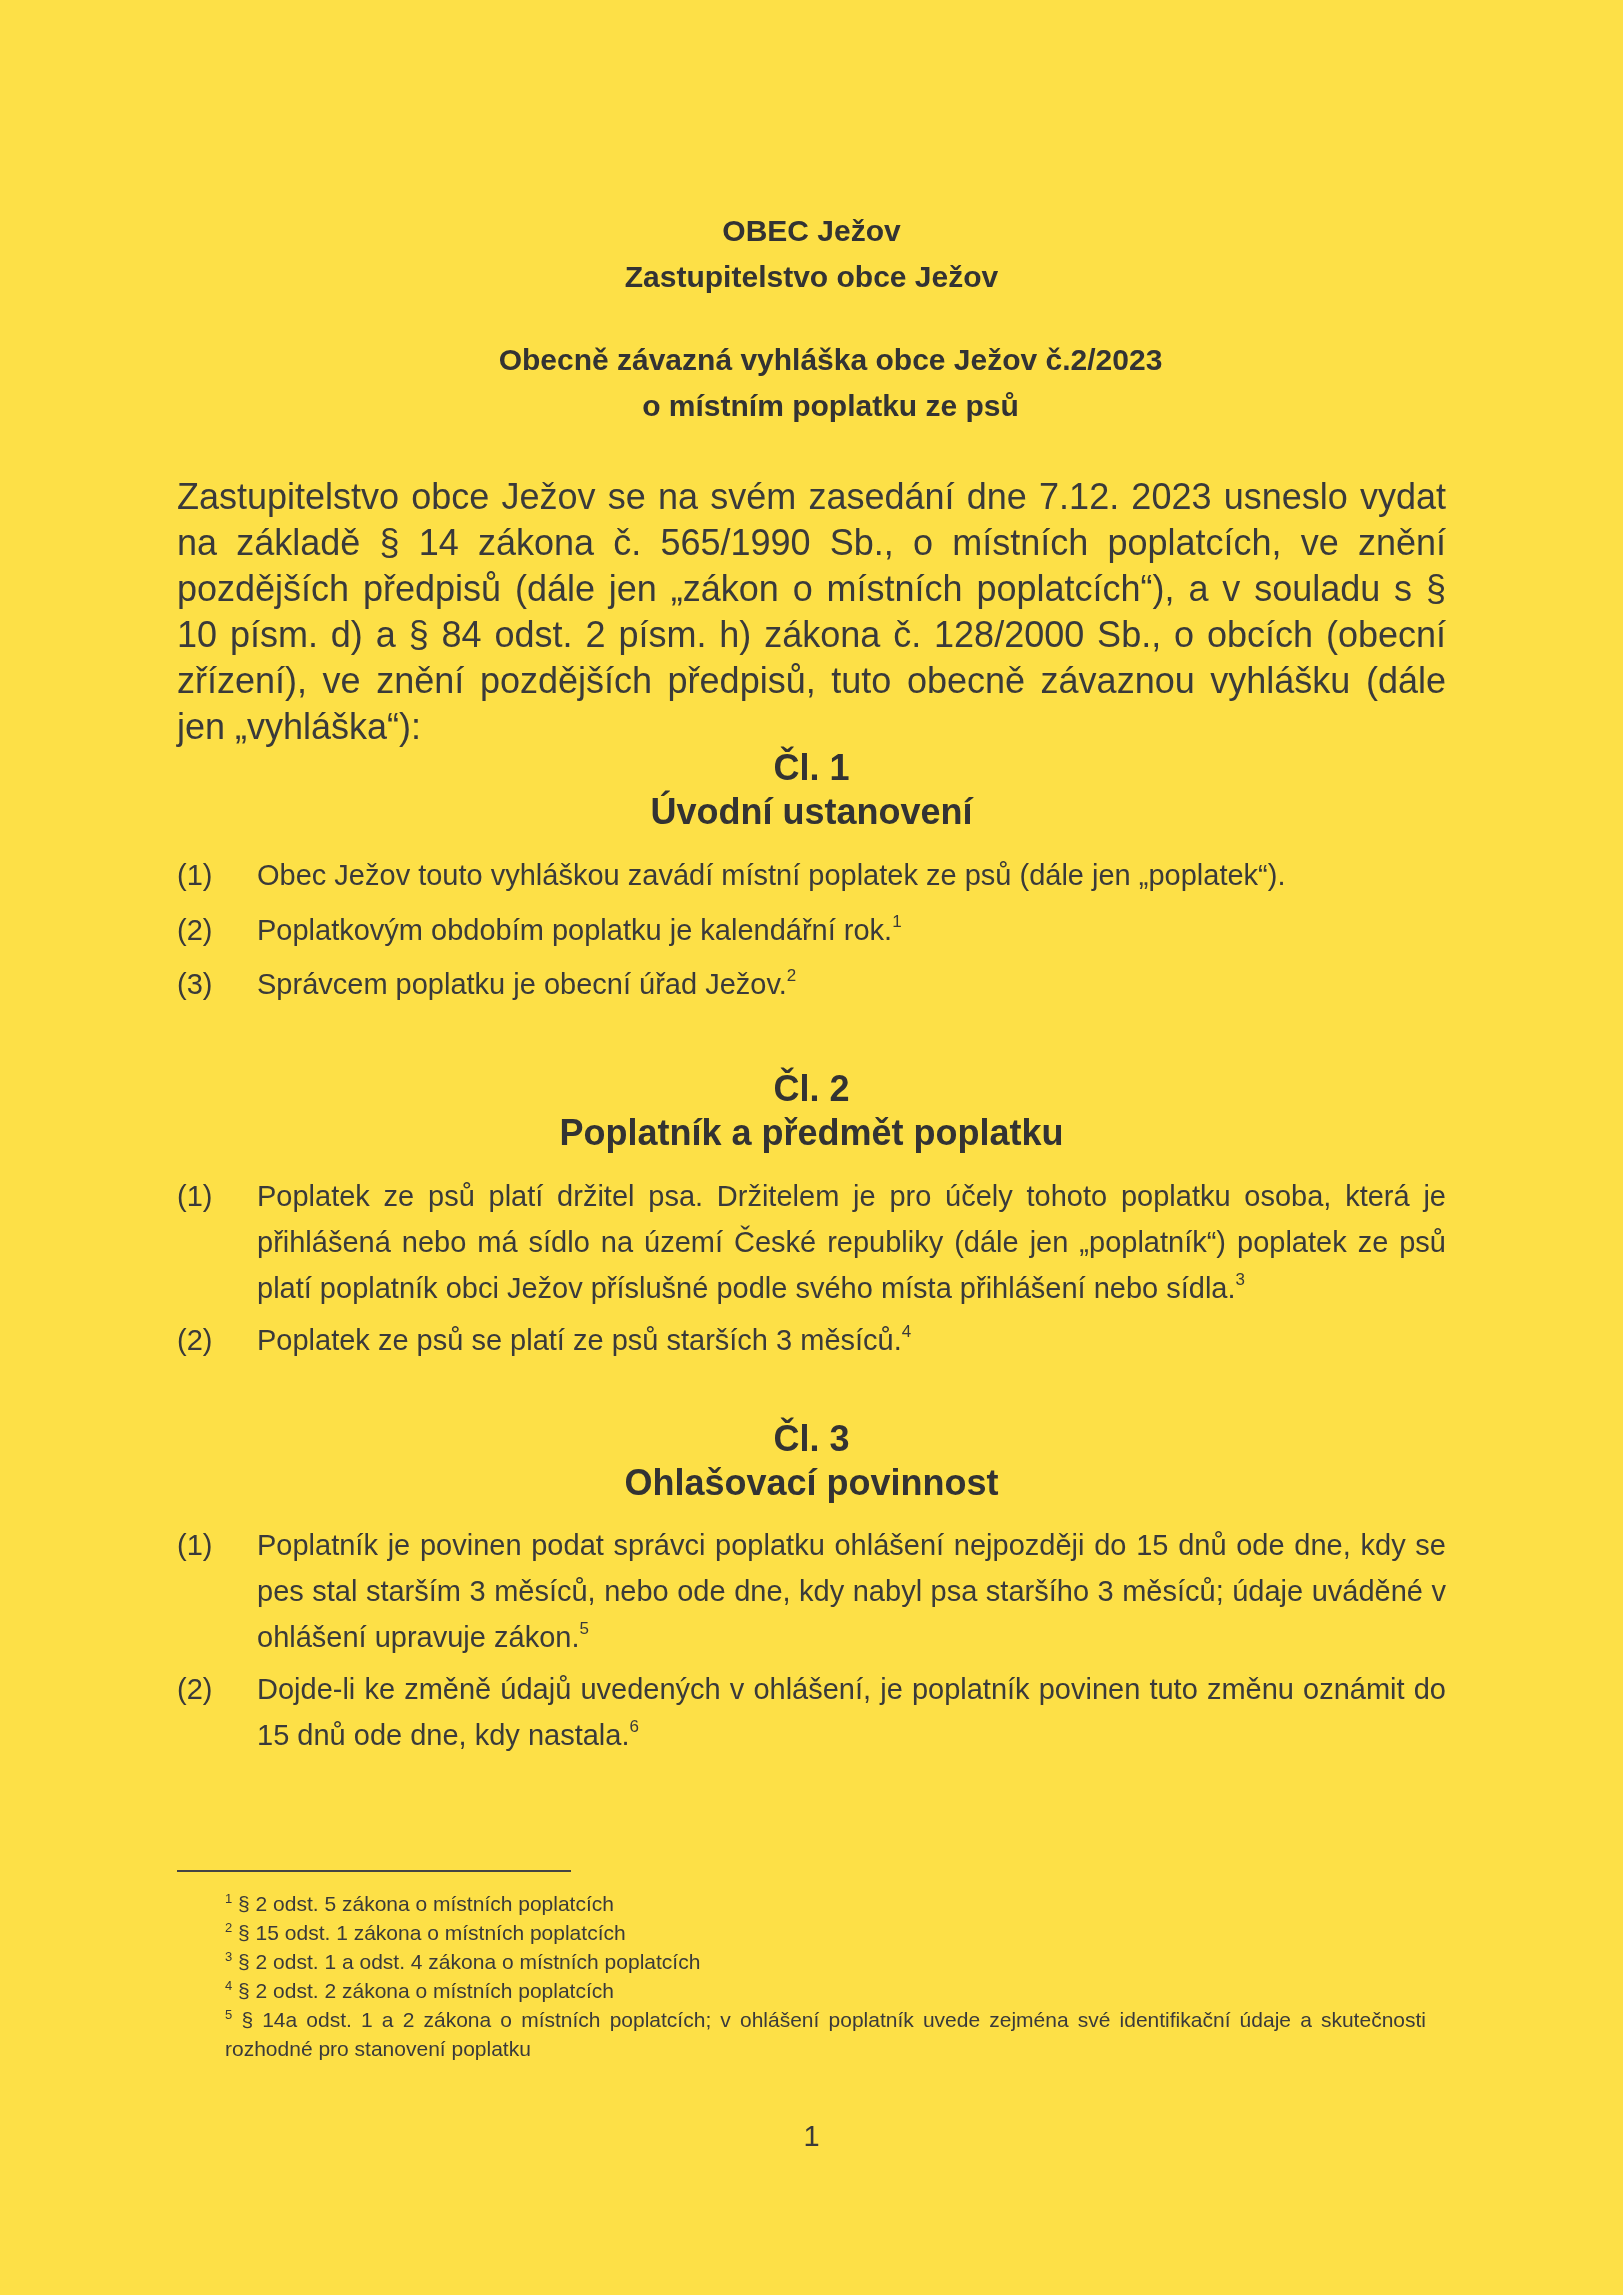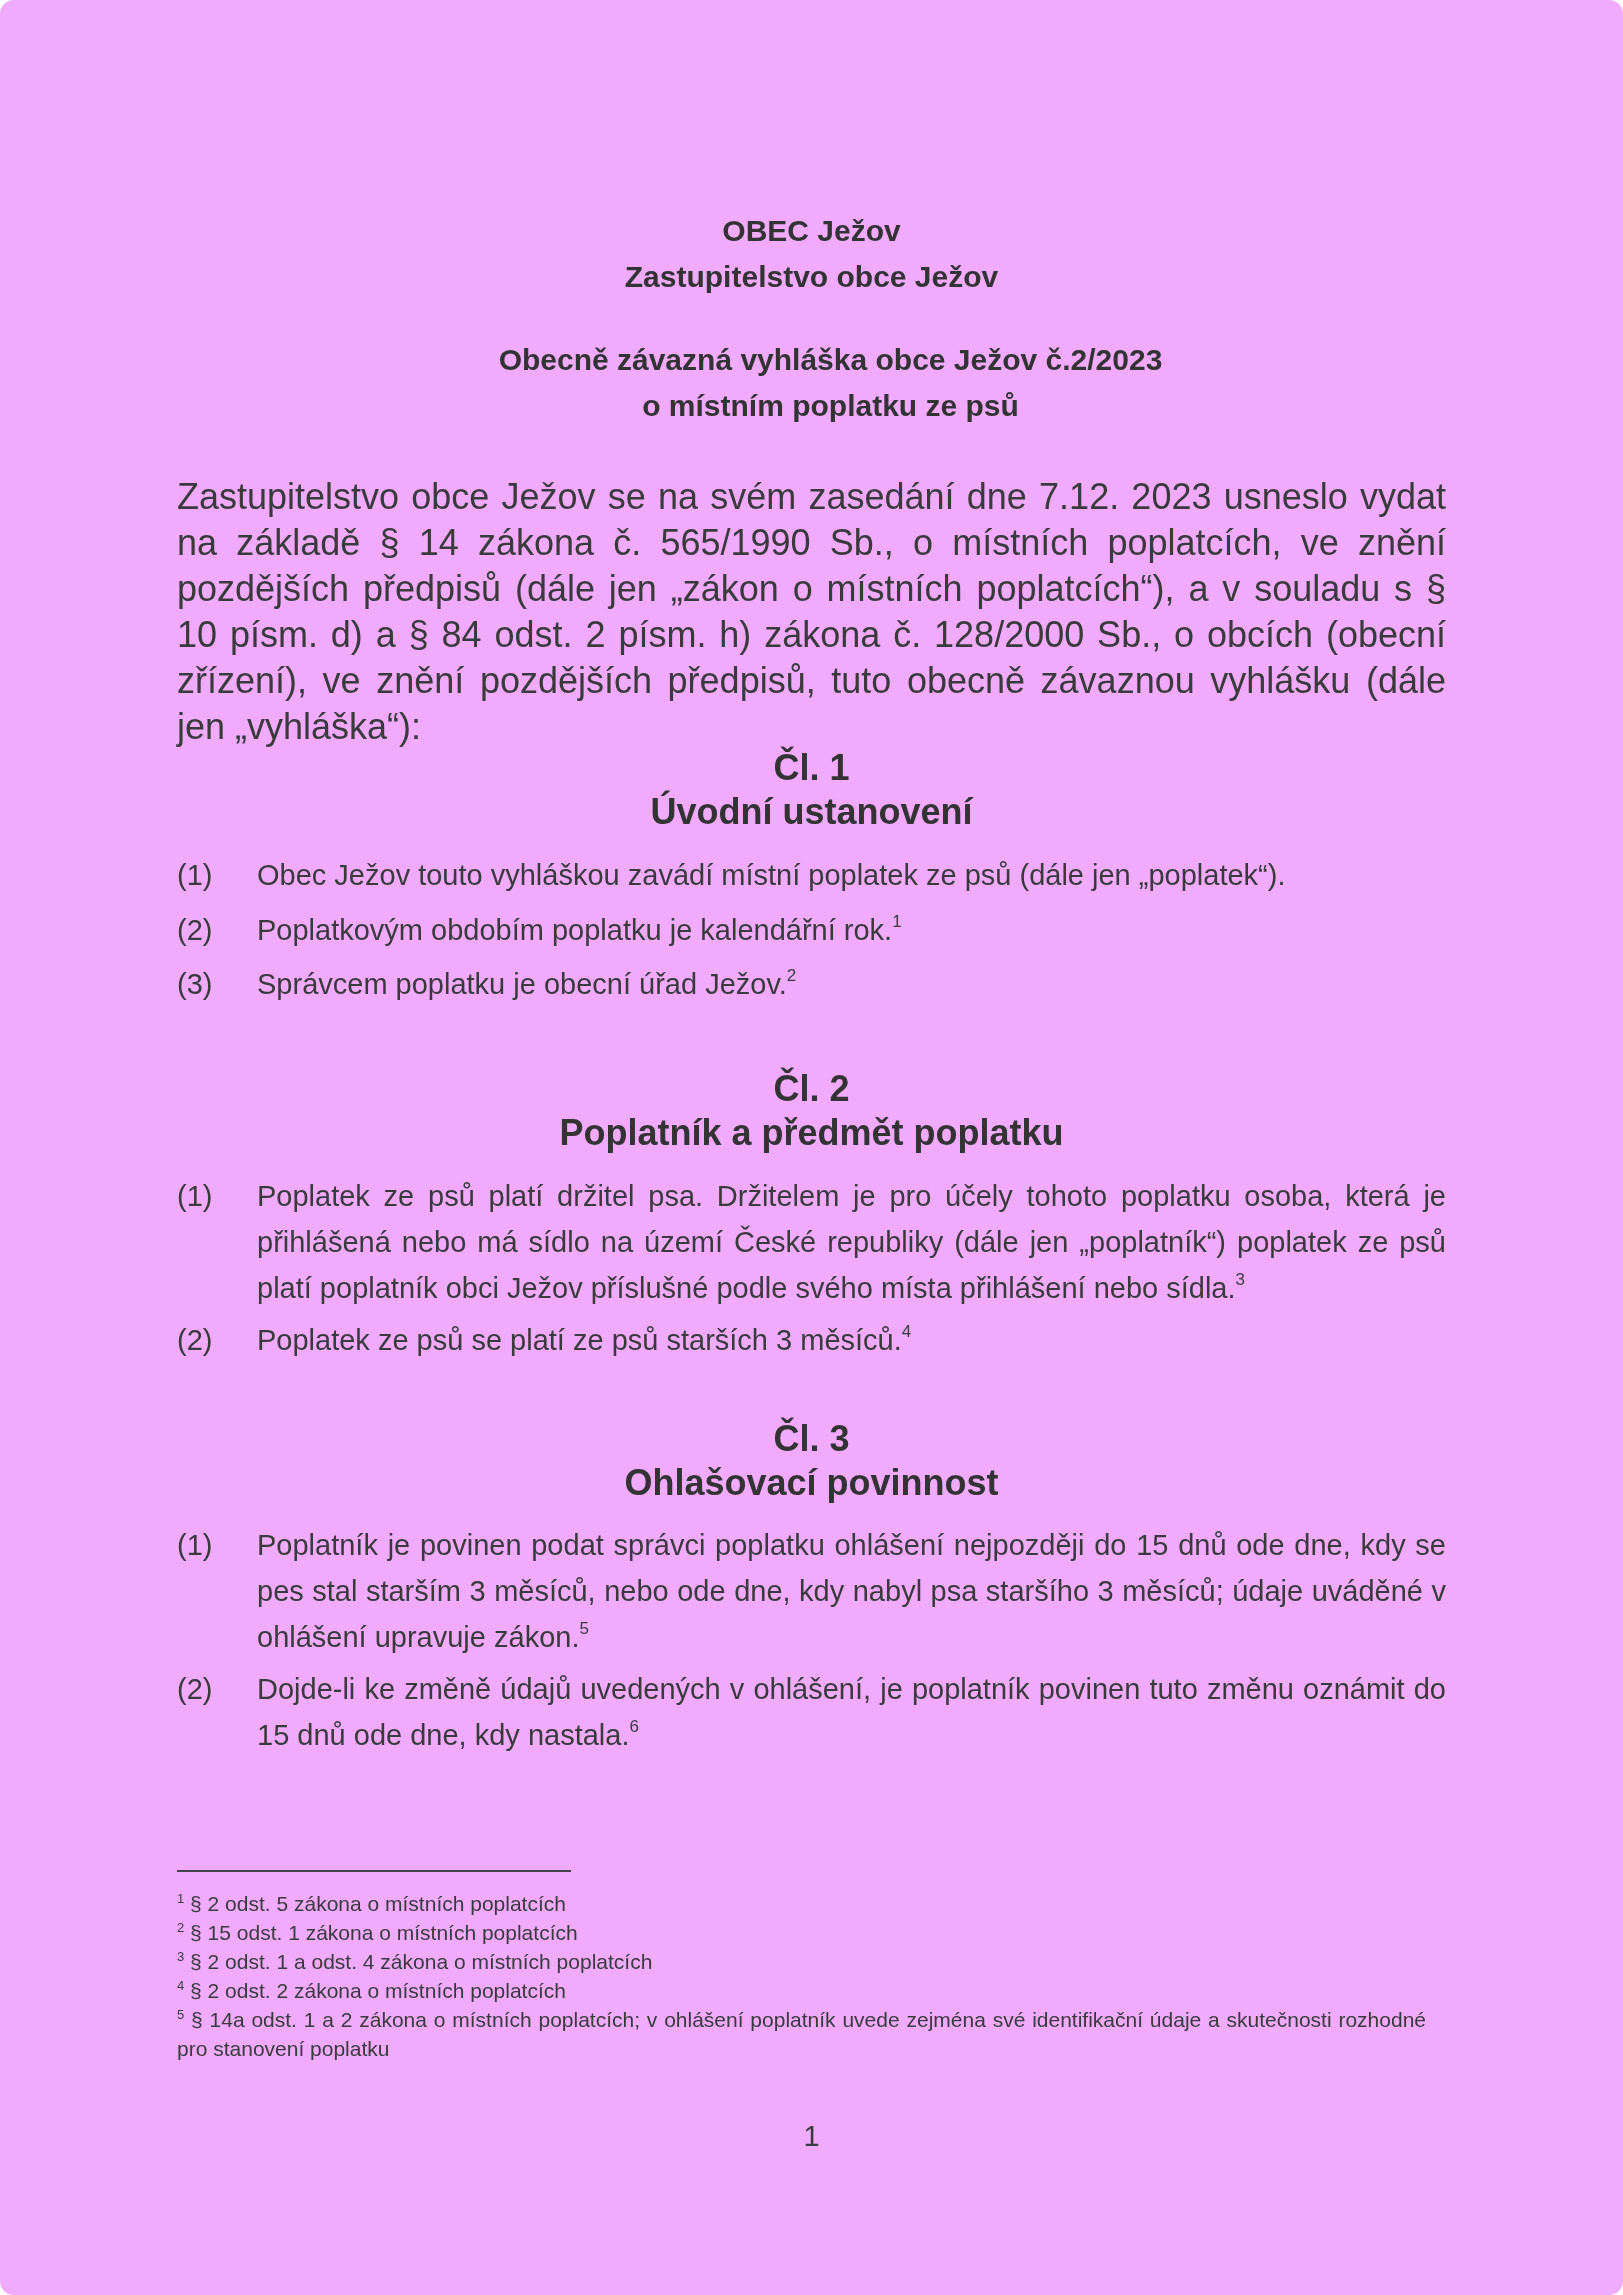--- a/index.html
+++ b/index.html
@@ -12,22 +12,21 @@
       height: 2295px;
       position: relative;
       overflow: hidden;
       font-family: "Liberation Sans", sans-serif;
       color: #3a3a3a;
     }
     .page {
       position: absolute;
       left: 0; top: 0;
       width: 1623px; height: 2295px;
-      background: #f0abfc;
-      border-radius: 14px;
+      background: #fde047;
     }
     .center-block {
       position: absolute;
       left: 0;
       width: 1623px;
       text-align: center;
       font-weight: bold;
       font-size: 30px;
       line-height: 46px;
       color: #333333;
@@ -89,20 +88,21 @@
       left: 177px;
       top: 1889px;
       width: 1249px;
       font-size: 21px;
       line-height: 29px;
       color: #3a3a3a;
     }
     .fn {
       display: block;
       text-align: justify;
+      margin-left: 48px;
     }
     .fn sup {
       font-size: 13px;
       vertical-align: 8.5px;
     }
     .page-number {
       position: absolute;
       left: 0;
       width: 1623px;
       top: 2118px;

